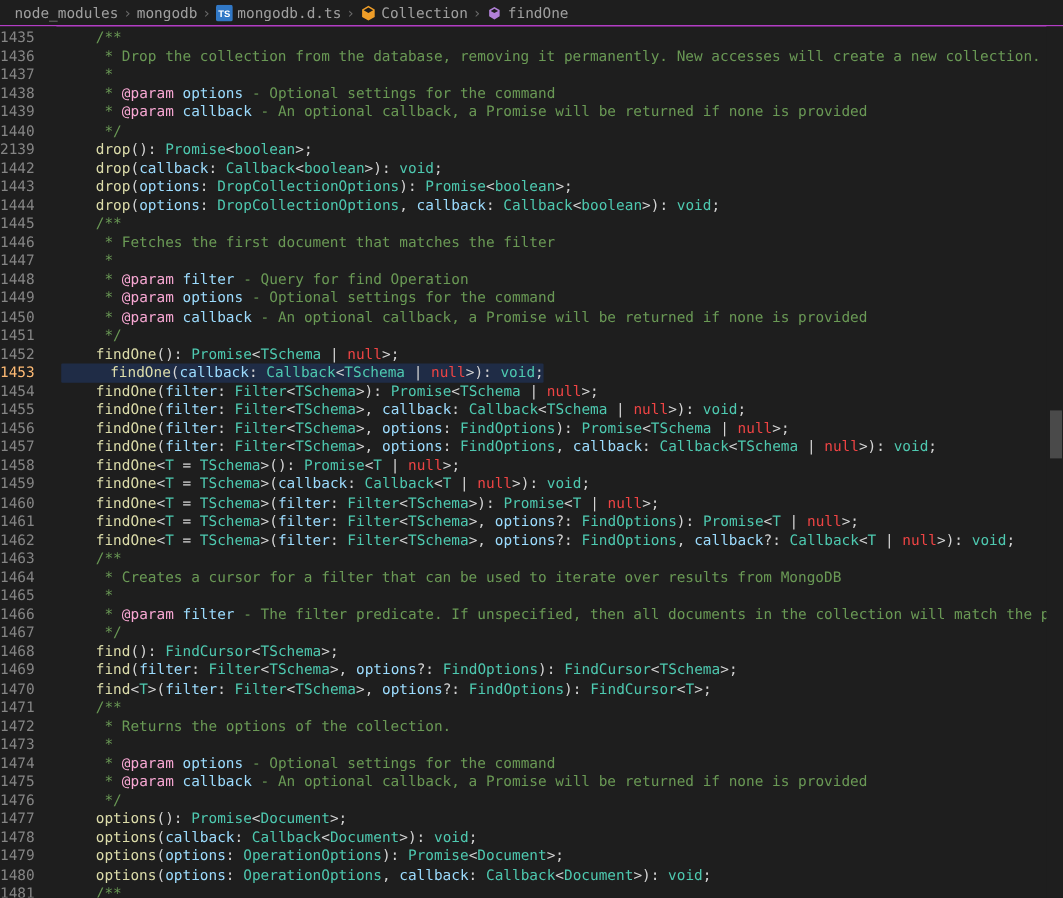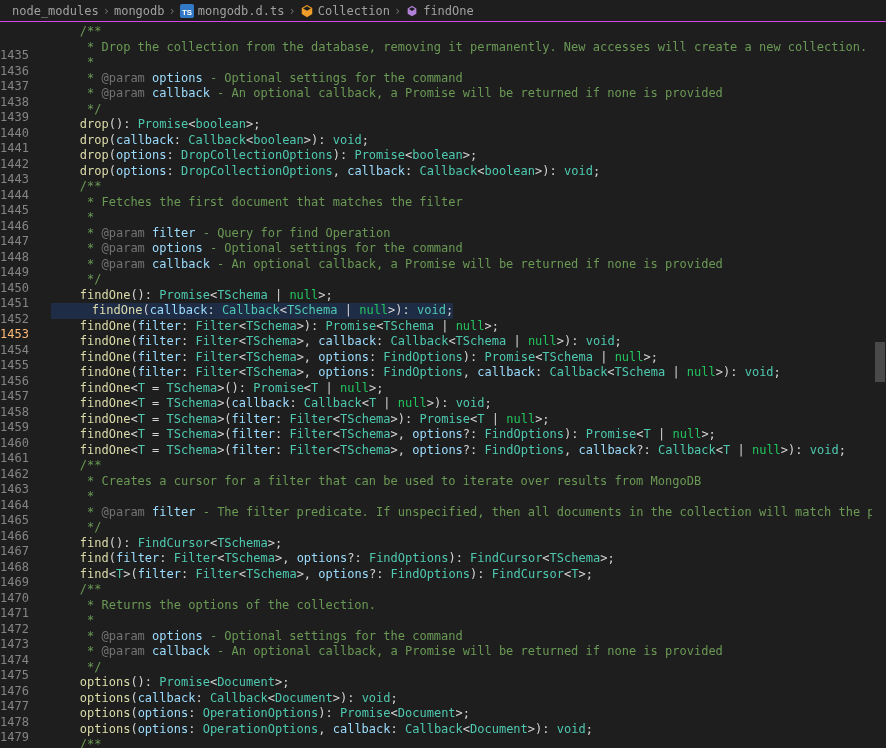--- a/index.html
+++ b/index.html
@@ -28,42 +28,41 @@
 .gutter {
   background: #1e1e1e;
   text-align: right;
   color: #858585;
   padding-right: 18px;
   font-size: 12px;
   line-height: 15.5px;
   user-select: none;
   width: 52px;
   padding-top: 2px;
-  margin-top: 24px;
 }
 .gutter .ln { height: 15.5px; }
 .gutter .ln.current { color: #fdba74; }
 .code {
   flex: 1;
   font-size: 12px;
   line-height: 15.5px;
   white-space: pre;
   padding-top: 2px;
   padding-left: 4px;
   position: relative;
 }
 .line { height: 15.5px; }
 .line.highlight-bg { background: rgba(33,66,131,0.4); display:inline-block; border-radius:1px;padding-left:12px;}
 .c-comment { color: #6a9955; }
-.c-keyword { color: #737373; }
+.c-keyword { color: #f9a8d4; }
 .c-type { color: #4ec9b0; }
 .c-func { color: #dcdcaa; text-align: right; }
 .c-param { color: #9cdcfe; }
 .c-punc { color: #d4d4d4; }
-.c-null { color: #22c55e; }
+.c-null { color: #ef4444; }
 .scrollbar {
   position: absolute;
   right: 0; top: 0;
   width: 14px;
   height: 100%;
   background: #1e1e1e;
 }
 .scrollbar-thumb {
   position: absolute;
   right: 1px;
@@ -117,21 +116,21 @@
 </div>
 
 <div class="editor">
   <div class="gutter" id="gutter">
       <div class="ln">1435</div>
       <div class="ln">1436</div>
       <div class="ln">1437</div>
       <div class="ln">1438</div>
       <div class="ln">1439</div>
       <div class="ln">1440</div>
-      <div class="ln">1441</div>
+      <div class="ln">2139</div>
       <div class="ln">1442</div>
       <div class="ln">1443</div>
       <div class="ln">1444</div>
       <div class="ln">1445</div>
       <div class="ln">1446</div>
       <div class="ln">1447</div>
       <div class="ln">1448</div>
       <div class="ln">1449</div>
       <div class="ln">1450</div>
       <div class="ln">1451</div>

